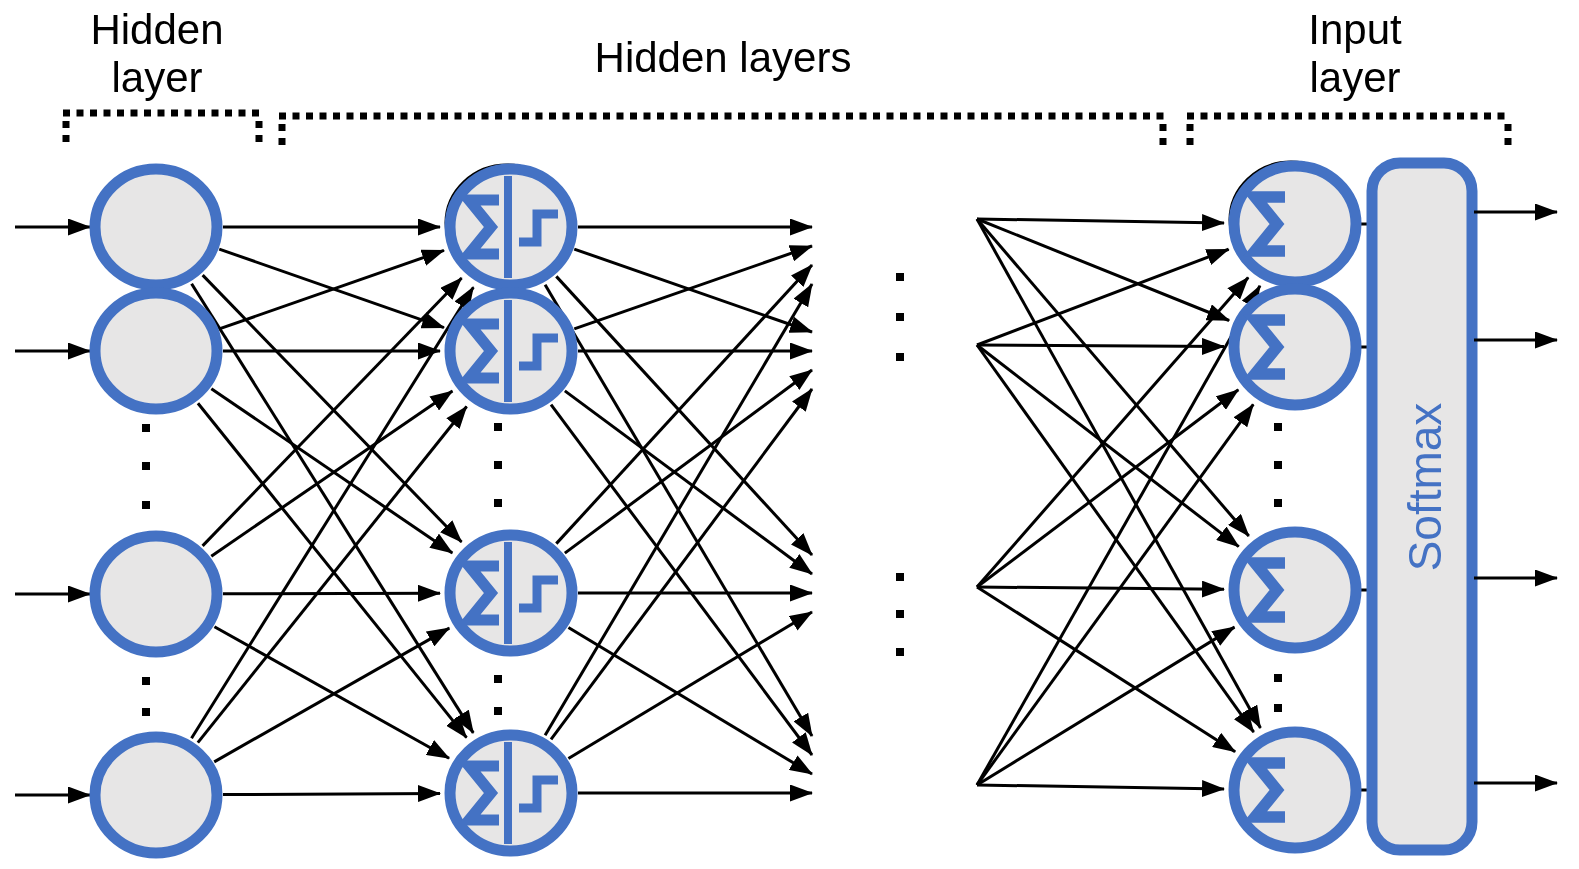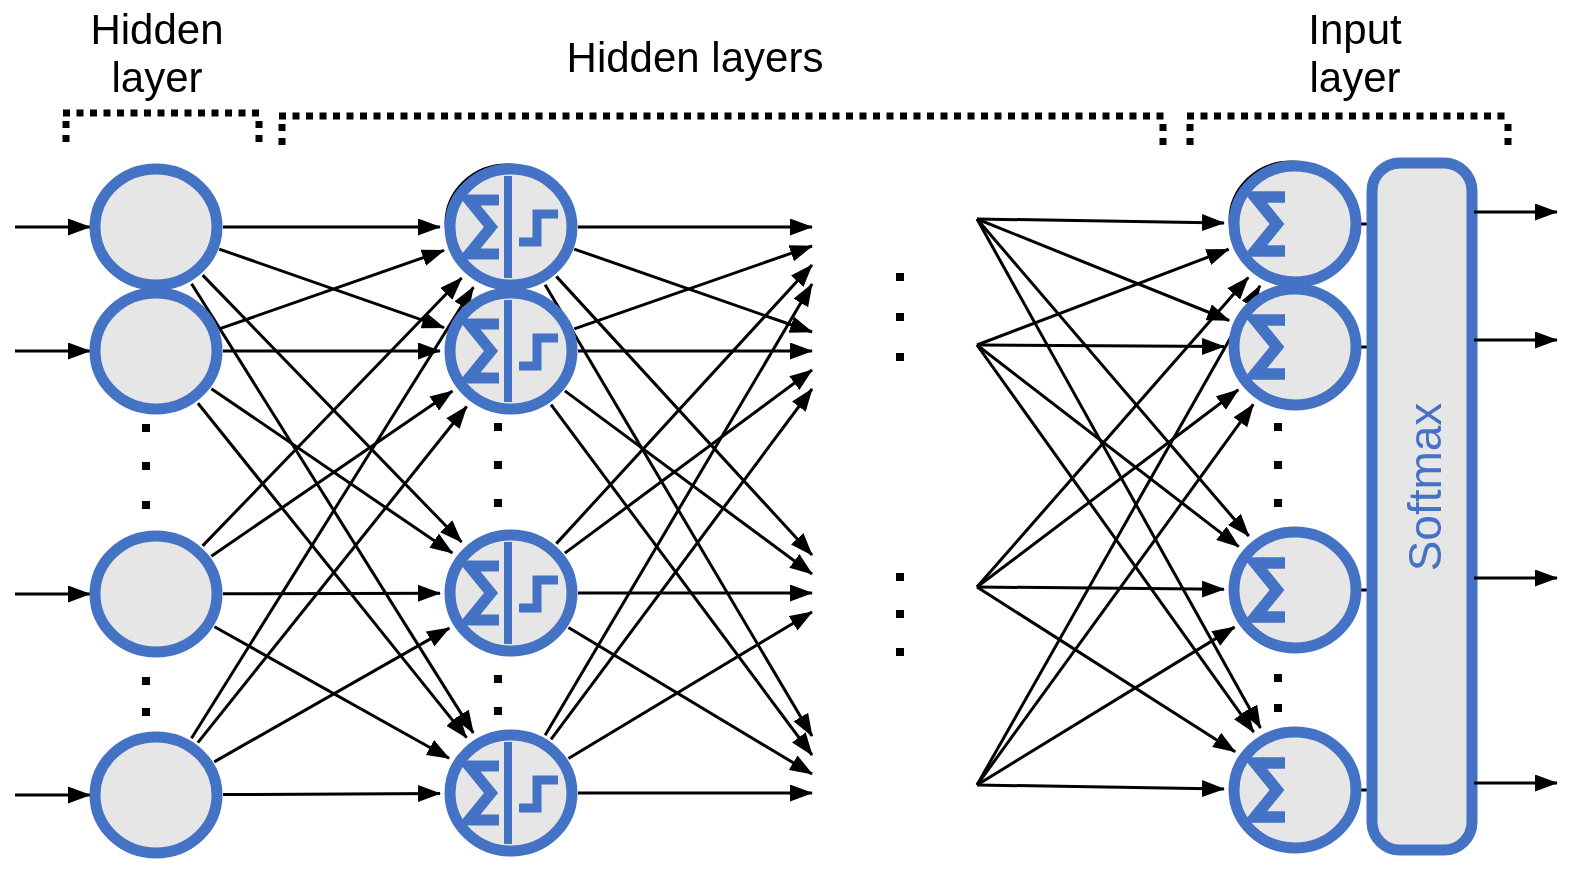--- a/index.html
+++ b/index.html
@@ -180,19 +180,19 @@
           <line x1="1508" y1="124" x2="1508" y2="149" stroke="#000000" stroke-width="7" stroke-dasharray="7 7"></line>
         </g>
       </svg>
     </div>
 
   <div class="layer-label" style="left:157px;top:6px">
     <div>Hidden</div>
     <div>layer</div>
   </div>
 
-  <div class="layer-label" style="left:695px;top:34px">Hidden layers</div>
+  <div class="layer-label" style="left:723px;top:34px">Hidden layers</div>
 
   <div class="layer-label" style="left:1355px;top:6px">
     <div>Input</div>
     <div>layer</div>
   </div>
 </div>
 
 </body></html>

